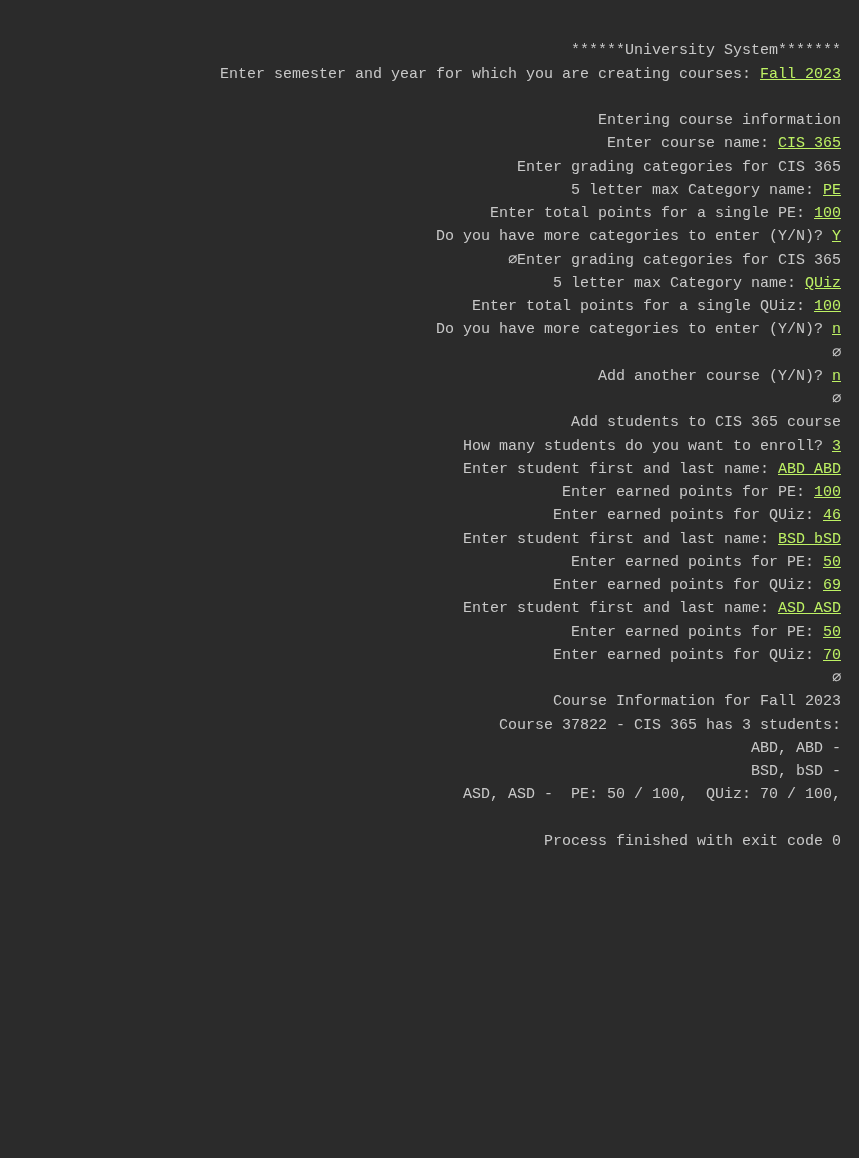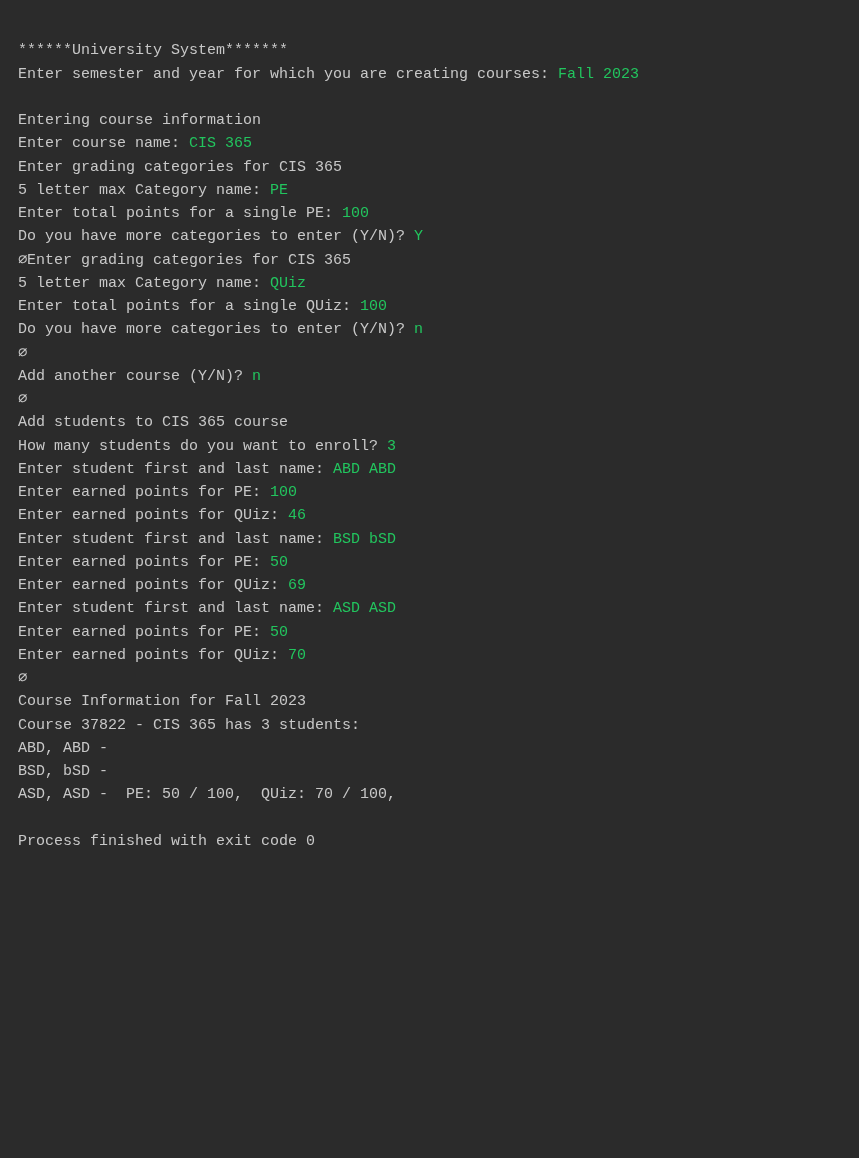--- a/index.html
+++ b/index.html
@@ -20,23 +20,25 @@
     }
 
     .terminal {
       white-space: pre-wrap;
       word-break: break-all;
     }
 
     .line {
       display: block;
       line-height: 1.55;
+      text-align: right;
     }
 
     .user-input {
-      color: #22c55e;
+      color: #bef264;
+      text-decoration: underline;
     }
   </style>
 </head>
 <body>
 
 <div class="terminal" id="terminal-container">
 <span class="line"><span>******University System*******</span></span><span class="line"><span>Enter semester and year for which you are creating courses: </span><span class="user-input">Fall 2023</span></span><span class="line">&nbsp;</span><span class="line"><span>Entering course information</span></span><span class="line"><span>Enter course name: </span><span class="user-input">CIS 365</span></span><span class="line"><span>Enter grading categories for CIS 365</span></span><span class="line"><span>5 letter max Category name: </span><span class="user-input">PE</span></span><span class="line"><span>Enter total points for a single PE: </span><span class="user-input">100</span></span><span class="line"><span>Do you have more categories to enter (Y/N)? </span><span class="user-input">Y</span></span><span class="line"><span>∅Enter grading categories for CIS 365</span></span><span class="line"><span>5 letter max Category name: </span><span class="user-input">QUiz</span></span><span class="line"><span>Enter total points for a single QUiz: </span><span class="user-input">100</span></span><span class="line"><span>Do you have more categories to enter (Y/N)? </span><span class="user-input">n</span></span><span class="line"><span>∅</span></span><span class="line"><span>Add another course (Y/N)? </span><span class="user-input">n</span></span><span class="line"><span>∅</span></span><span class="line"><span>Add students to CIS 365 course</span></span><span class="line"><span>How many students do you want to enroll? </span><span class="user-input">3</span></span><span class="line"><span>Enter student first and last name: </span><span class="user-input">ABD ABD</span></span><span class="line"><span>Enter earned points for PE: </span><span class="user-input">100</span></span><span class="line"><span>Enter earned points for QUiz: </span><span class="user-input">46</span></span><span class="line"><span>Enter student first and last name: </span><span class="user-input">BSD bSD</span></span><span class="line"><span>Enter earned points for PE: </span><span class="user-input">50</span></span><span class="line"><span>Enter earned points for QUiz: </span><span class="user-input">69</span></span><span class="line"><span>Enter student first and last name: </span><span class="user-input">ASD ASD</span></span><span class="line"><span>Enter earned points for PE: </span><span class="user-input">50</span></span><span class="line"><span>Enter earned points for QUiz: </span><span class="user-input">70</span></span><span class="line"><span>∅</span></span><span class="line"><span>Course Information for Fall 2023</span></span><span class="line"><span>Course 37822 - CIS 365 has 3 students:</span></span><span class="line"><span>ABD, ABD -</span></span><span class="line"><span>BSD, bSD -</span></span><span class="line"><span>ASD, ASD -  PE: 50 / 100,  QUiz: 70 / 100,</span></span><span class="line">&nbsp;</span><span class="line"><span>Process finished with exit code 0</span></span></div>
 
 </body></html>

